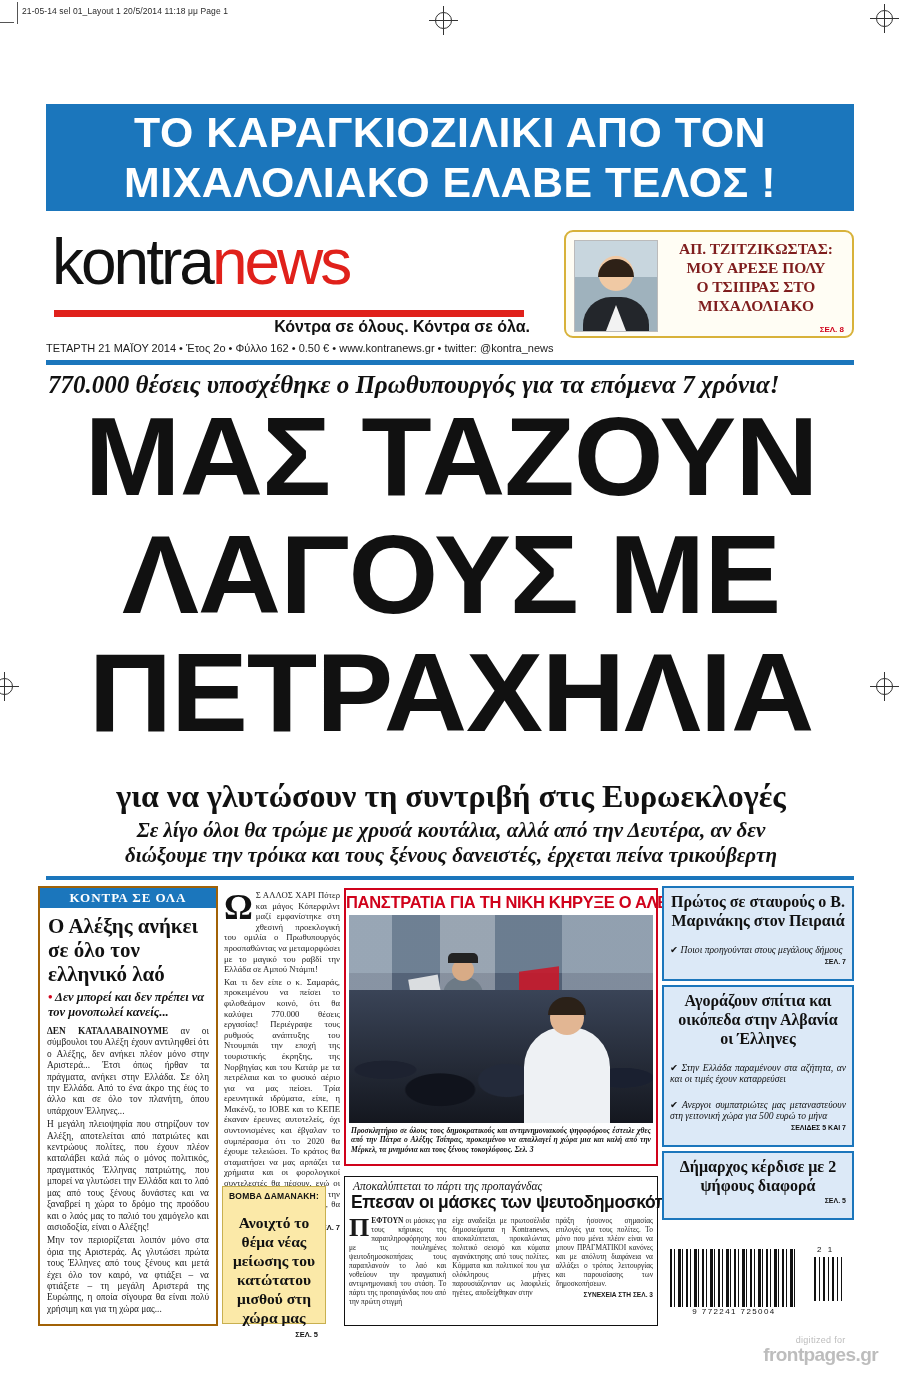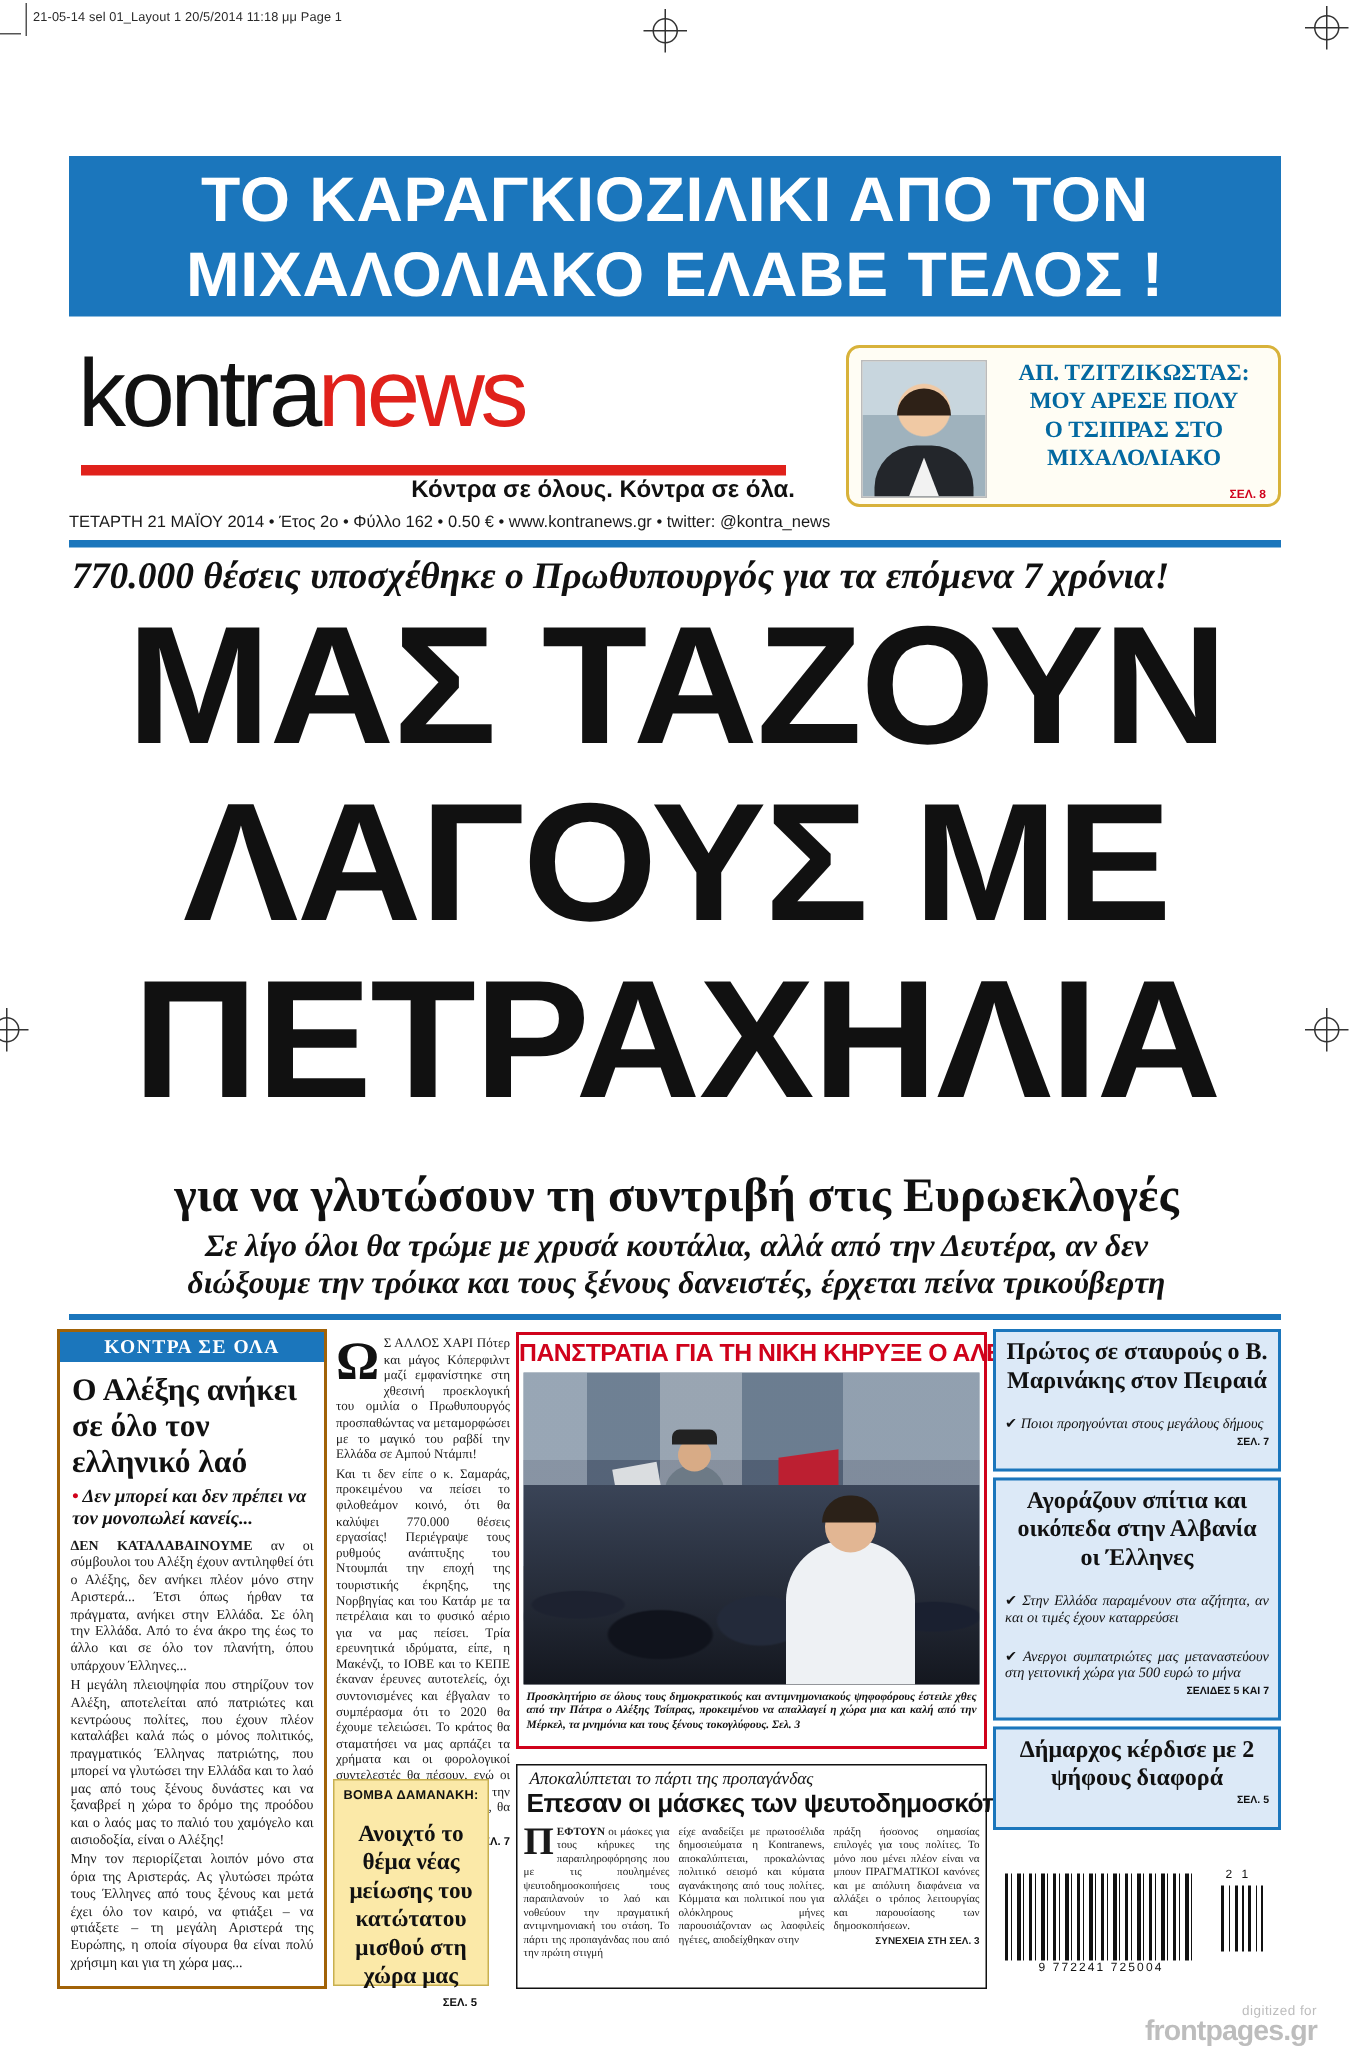--- a/index.html
+++ b/index.html
@@ -165,21 +165,21 @@
     left: 23px; top: 18px;
     width: 36px; height: 18px;
     background: #2e2117;
     border-radius: 18px 18px 0 0;
   }
   .promo-text {
     position: absolute;
     left: 96px; top: 7px;
     width: 188px;
     text-align: center;
-    color: #0369a1;
+    color: #7f1d1d;
     font-family: "Liberation Serif", serif;
     font-weight: bold;
     font-size: 15.5px;
     line-height: 19px;
   }
   .promo-sel {
     position: absolute;
     right: 8px; bottom: 2px;
     font-family: "Liberation Sans", sans-serif;
     font-weight: bold;
@@ -659,21 +659,21 @@
     font-family: "Liberation Sans", sans-serif;
     font-size: 8px;
     letter-spacing: 2px;
     color: #111;
   }
 
   .watermark {
     position: absolute;
     right: 22px;
     bottom: 8px;
-    text-align: right;
+    text-align: center;
     color: #bdbdbd;
   }
   .wm1 {
     font-family: "Liberation Sans", sans-serif;
     font-size: 9px;
     letter-spacing: .3px;
   }
   .wm2 {
     font-family: "Liberation Sans", sans-serif;
     font-weight: bold;

